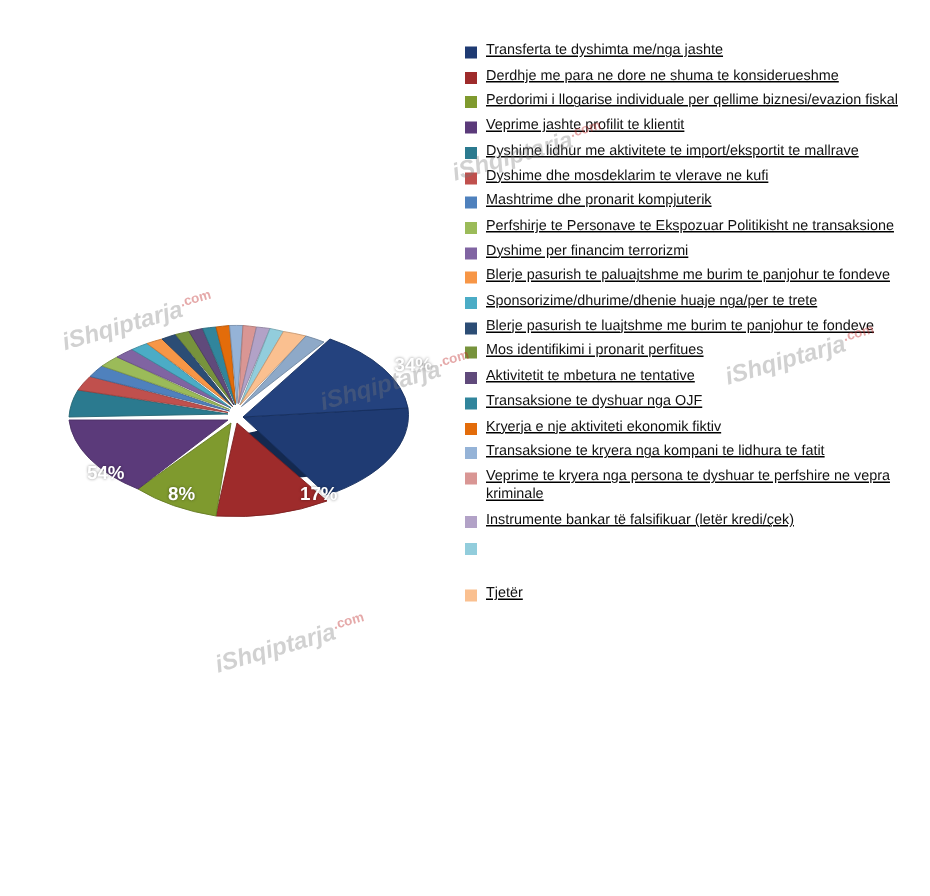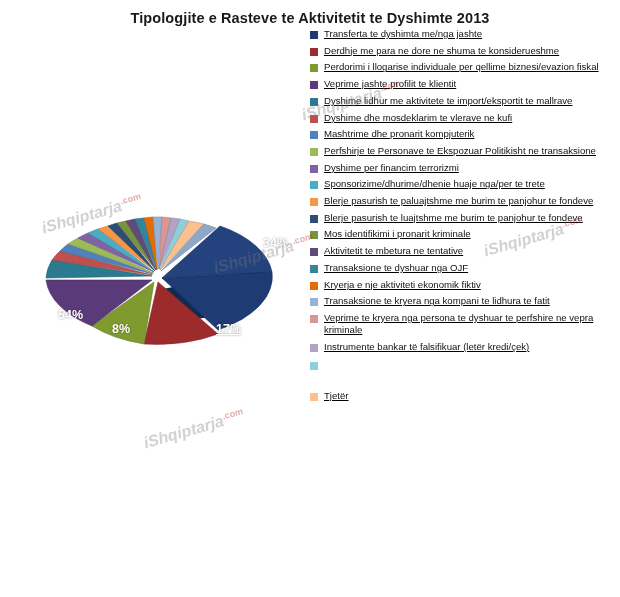--- a/index.html
+++ b/index.html
@@ -96,21 +96,20 @@
   #wm2 { left: 212px; top: 245px; }
   #wm3 { left: 142px; top: 420px; }
   #wm4 { left: 482px; top: 228px; }
   #wm5 { left: 300px; top: 92px;  }
 </style>
 </head>
 <body>
 
 <div id="chart-root">
 
-  <div id="chart-title">Tipologjite e Rasteve te Aktivitetit te Dyshimte 2013</div>
 
   <div id="pie-area">
     <svg id="pie-svg" width="300" height="230" viewBox="0 0 300 230">
 
       <g>
         <path d="M150,120 L150,148 A110,62 0 0 0 259,126 L259,98 Z" fill="#14294f"></path>
         <path d="M259,98 L259,126 A110,62 0 0 0 150,148 L150,120 Z" fill="#6f1d1d" opacity="0"></path>
         <path d="M150,120 L150,148 A110,62 0 0 1 41,126 L41,98 Z" fill="#3d2753" opacity="0.0"></path>
       </g>
 
@@ -140,21 +139,21 @@
         <path d="M0,-9 L-5,-61 A112,62 0 0 1 4,-61 Z" fill="#95b3d7" stroke="#778fac" stroke-width="0.6"></path>
         <path d="M1,-9 L4,-61 A112,62 0 0 1 13,-60 Z" fill="#d99694" stroke="#ae7876" stroke-width="0.6"></path>
         <path d="M1,-9 L13,-60 A112,62 0 0 1 22,-59 Z" fill="#b2a2c7" stroke="#8e829f" stroke-width="0.6"></path>
         <path d="M2,-8 L22,-59 A112,62 0 0 1 31,-57 Z" fill="#92cddc" stroke="#75a4b0" stroke-width="0.6"></path>
         <path d="M2,-8 L31,-57 A112,62 0 0 1 46,-54 Z" fill="#fac090" stroke="#c89a73" stroke-width="0.6"></path>
         <path d="M3,-7 L46,-54 A112,62 0 0 1 58,-50 Z" fill="#8ea9c8" stroke="#7187a0" stroke-width="0.6"></path>
       </g>
     </svg>
 
     <div class="pie-pct" style="left: 212px; top: 66px; margin-left: 43px;">34%</div>
-    <div class="pie-pct" style="left: 208px; top: 152px; text-decoration: underline;">17%</div>
+    <div class="pie-pct" style="left: 192px; top: 152px;">17%</div>
     <div class="pie-pct" style="left: 104px; top: 152px;">8%</div>
     <div class="pie-pct" style="left: 50px; top: 138px;">54%</div>
   </div>
 
   <div id="legend">
     <div class="legend-row">
       <span class="legend-swatch" style="background:#1f3b73"></span>
       <span class="legend-label">Transferta te dyshimta me/nga jashte</span>
     </div>
     <div class="legend-row">
@@ -183,34 +182,34 @@
     </div>
     <div class="legend-row">
       <span class="legend-swatch" style="background:#9bbb59"></span>
       <span class="legend-label">Perfshirje te Personave te Ekspozuar Politikisht ne transaksione</span>
     </div>
     <div class="legend-row">
       <span class="legend-swatch" style="background:#8064a2"></span>
       <span class="legend-label">Dyshime per financim terrorizmi</span>
     </div>
     <div class="legend-row">
+      <span class="legend-swatch" style="background:#f79646"></span>
+      <span class="legend-label">Blerje pasurish te paluajtshme me burim te panjohur te fondeve</span>
+    </div>
+    <div class="legend-row">
       <span class="legend-swatch" style="background:#4bacc6"></span>
       <span class="legend-label">Sponsorizime/dhurime/dhenie huaje nga/per te trete</span>
     </div>
     <div class="legend-row">
-      <span class="legend-swatch" style="background:#f79646"></span>
-      <span class="legend-label">Blerje pasurish te paluajtshme me burim te panjohur te fondeve</span>
-    </div>
-    <div class="legend-row">
       <span class="legend-swatch" style="background:#2c4d75"></span>
       <span class="legend-label">Blerje pasurish te luajtshme me burim te panjohur te fondeve</span>
     </div>
     <div class="legend-row">
       <span class="legend-swatch" style="background:#77933c"></span>
-      <span class="legend-label">Mos identifikimi i pronarit kriminale</span>
+      <span class="legend-label">Mos identifikimi i pronarit perfitues</span>
     </div>
     <div class="legend-row">
       <span class="legend-swatch" style="background:#604a7b"></span>
       <span class="legend-label">Aktivitetit te mbetura ne tentative</span>
     </div>
     <div class="legend-row">
       <span class="legend-swatch" style="background:#31859c"></span>
       <span class="legend-label">Transaksione te dyshuar nga OJF</span>
     </div>
     <div class="legend-row">

